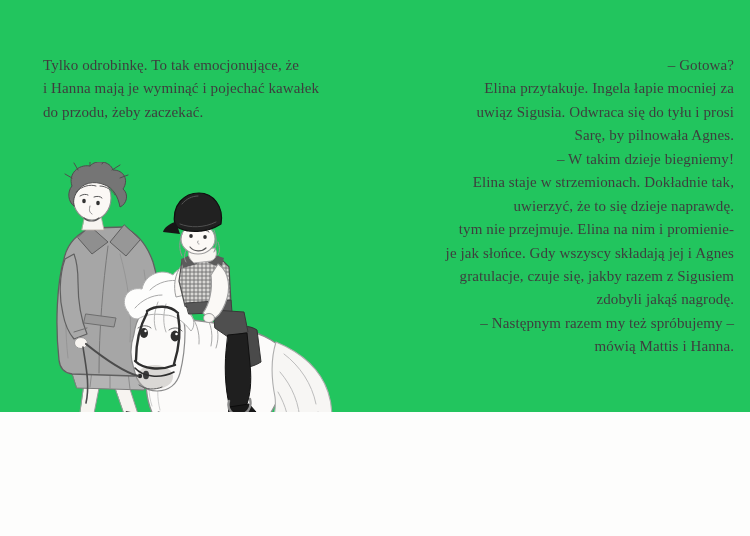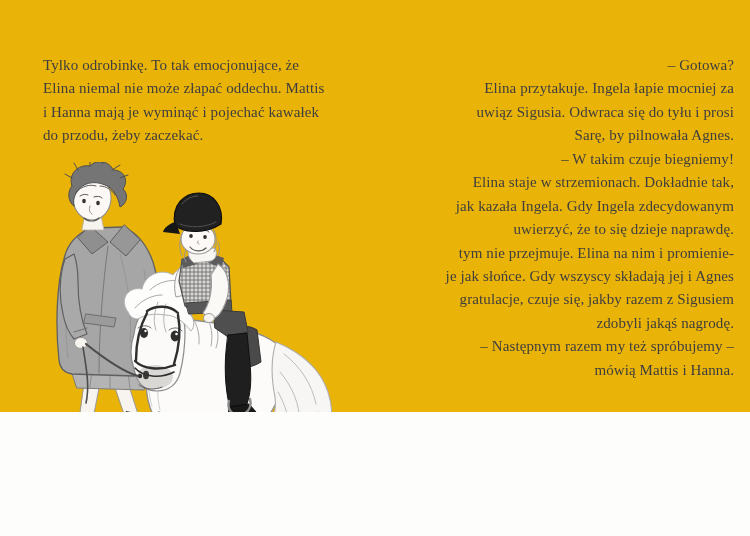--- a/index.html
+++ b/index.html
@@ -1,20 +1,20 @@
 <!DOCTYPE html>
 <html><head>
 <meta charset="utf-8">
 <style>
   html, body { margin: 0; padding: 0; background: #fdfdfc; }
   .spread {
     position: relative;
     width: 750px;
     height: 412px;
-    background: #eab308;
+    background: #22c55e;
     font-family: "Liberation Serif", "DejaVu Serif", serif;
     color: #3e3e3e;
     overflow: hidden;
   }
   .column {
     position: absolute;
     top: 54px;
     font-size: 15px;
     line-height: 23.45px;
   }
@@ -44,33 +44,31 @@
     color: #4d4d4d;
   }
 </style>
 </head>
 <body>
 
 <div class="spread">
 
   <div class="column left-col">
       <div class="line">Tylko odrobinkę. To tak emocjonujące, że</div>
-      <div class="line">Elina niemal nie może złapać oddechu. Mattis</div>
       <div class="line">i Hanna mają je wyminąć i pojechać kawałek</div>
       <div class="line">do przodu, żeby zaczekać.</div>
     </div>
 
   <div class="column right-col">
       <div class="line indent">– Gotowa?</div>
       <div class="line indent">Elina przytakuje. Ingela łapie mocniej za</div>
       <div class="line">uwiąz Sigusia. Odwraca się do tyłu i prosi</div>
       <div class="line">Sarę, by pilnowała Agnes.</div>
-      <div class="line indent">– W takim czuje biegniemy!</div>
+      <div class="line indent">– W takim dzieje biegniemy!</div>
       <div class="line indent">Elina staje w strzemionach. Dokładnie tak,</div>
-      <div class="line">jak kazała Ingela. Gdy Ingela zdecydowanym</div>
       <div class="line">uwierzyć, że to się dzieje naprawdę.</div>
       <div class="line">tym nie przejmuje. Elina na nim i promienie-</div>
       <div class="line">je jak słońce. Gdy wszyscy składają jej i Agnes</div>
       <div class="line">gratulacje, czuje się, jakby razem z Sigusiem</div>
       <div class="line">zdobyli jakąś nagrodę.</div>
       <div class="line indent">– Następnym razem my też spróbujemy –</div>
       <div class="line">mówią Mattis i Hanna.</div>
     </div>
 
   <div class="illustration">

